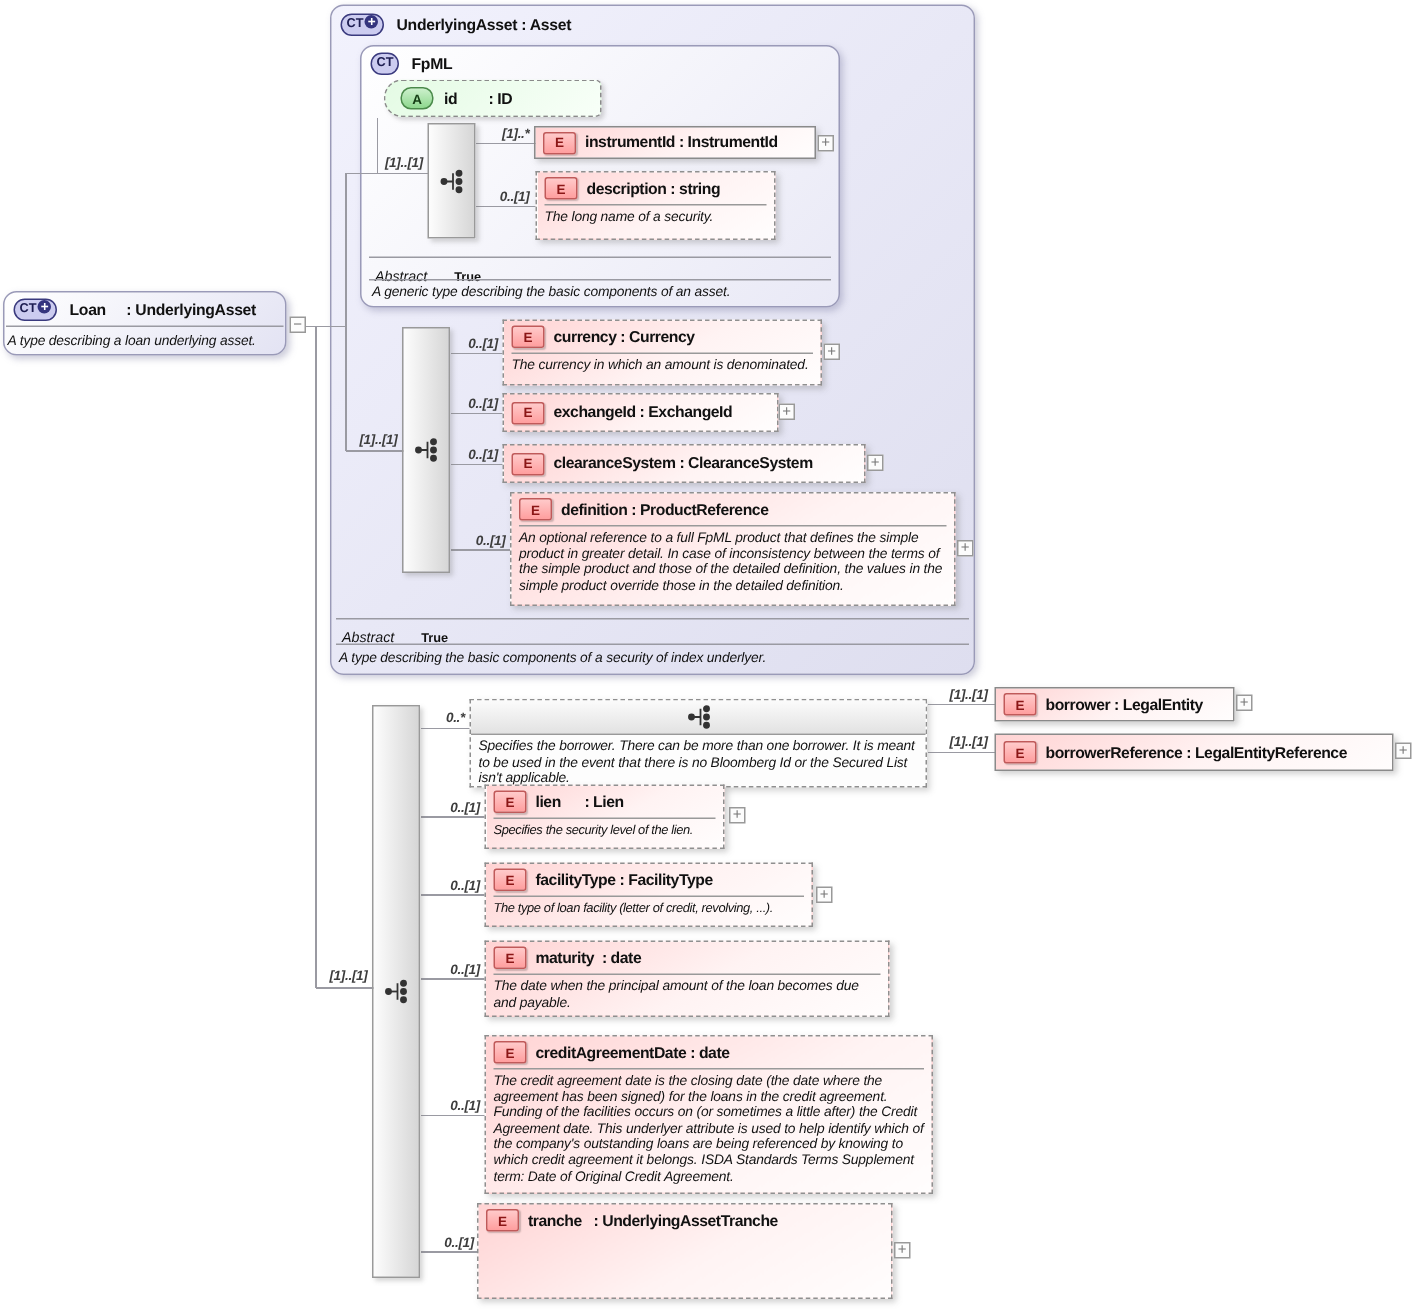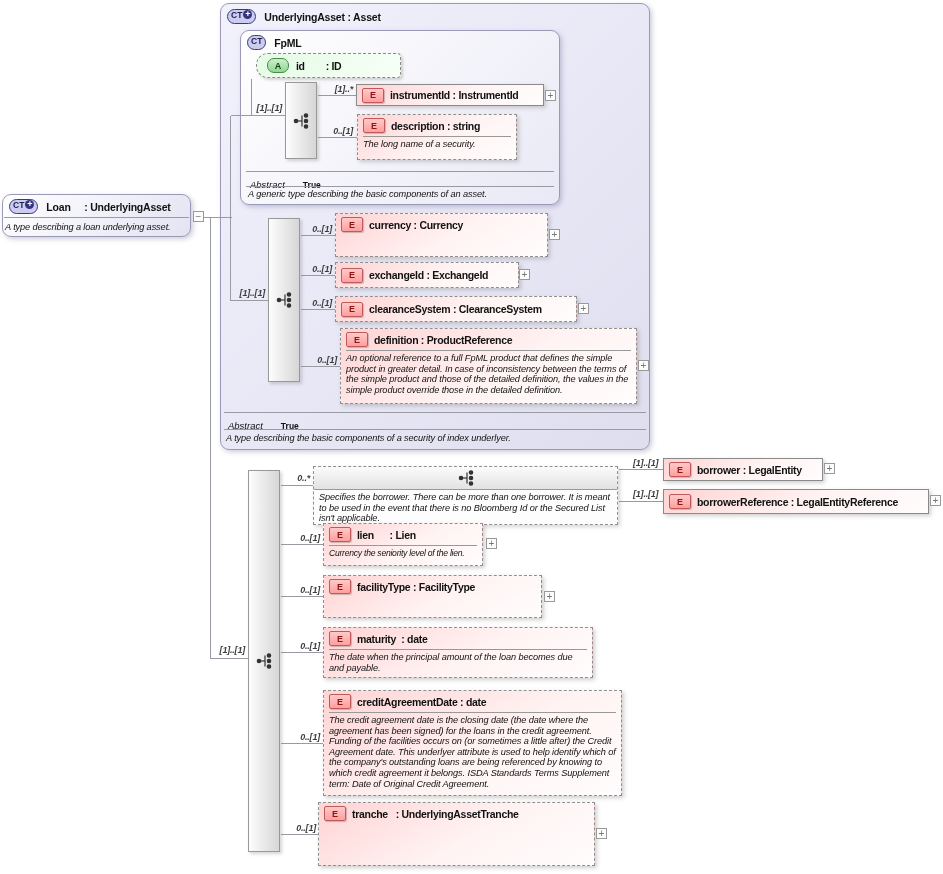--- a/index.html
+++ b/index.html
@@ -209,20 +209,21 @@
       </g>
     </svg>
   </div>
   <div class="card" style="right:678px;top:288px">[1]..[1]</div>
 
   <div class="el" style="left:335px;top:213px;width:213px;height:44px">
     <div class="el-head">
       <span class="e-icon">E</span>
       <span class="el-title">currency : Currency</span>
     </div>
+    <div class="note nowrap">The currency in which an amount is denominated.</div>
   </div>
   <div class="plus" style="left:549px;top:229px">+</div>
   <div class="card" style="right:611px;top:224px">0..[1]</div>
 
   <div class="el" style="left:335px;top:262px;width:184px;height:26px">
     <div class="el-head only">
       <span class="e-icon">E</span>
       <span class="el-title">exchangeId : ExchangeId</span>
     </div>
   </div>
@@ -295,30 +296,31 @@
     </div>
   </div>
   <div class="plus" style="left:930px;top:495px">+</div>
   <div class="card" style="left:633px;top:489px">[1]..[1]</div>
 
   <div class="el" style="left:323px;top:523px;width:160px;height:43px">
     <div class="el-head">
       <span class="e-icon">E</span>
       <span class="el-title">lien      : Lien</span>
     </div>
-    <div class="note nowrap tight">Currency the seniority level of the lien.</div>
+    <div class="note nowrap tight">Specifies the security level of the lien.</div>
   </div>
   <div class="plus" style="left:486px;top:538px">+</div>
   <div class="card" style="right:623px;top:533px">0..[1]</div>
 
   <div class="el" style="left:323px;top:575px;width:219px;height:43px">
     <div class="el-head">
       <span class="e-icon">E</span>
       <span class="el-title">facilityType : FacilityType</span>
     </div>
+    <div class="note nowrap tight">The type of loan facility (letter of credit, revolving, ...).</div>
   </div>
   <div class="plus" style="left:544px;top:591px">+</div>
   <div class="card" style="right:623px;top:585px">0..[1]</div>
 
   <div class="el" style="left:323px;top:627px;width:270px;height:51px">
     <div class="el-head">
       <span class="e-icon">E</span>
       <span class="el-title">maturity  : date</span>
     </div>
     <div class="note">The date when the principal amount of the loan becomes due and payable.</div>

